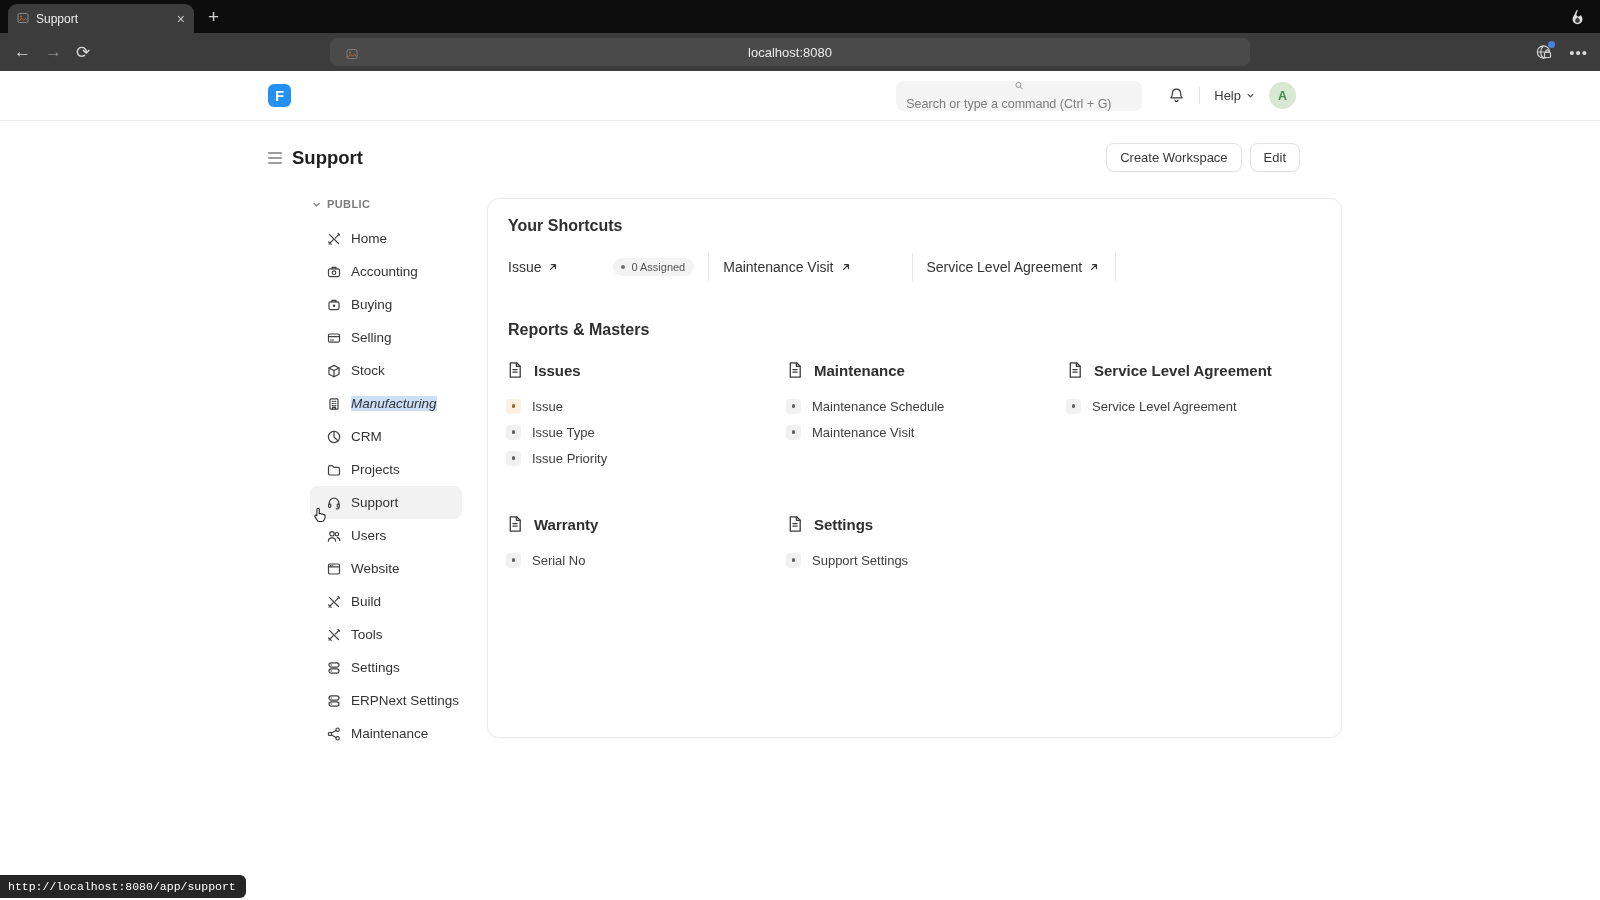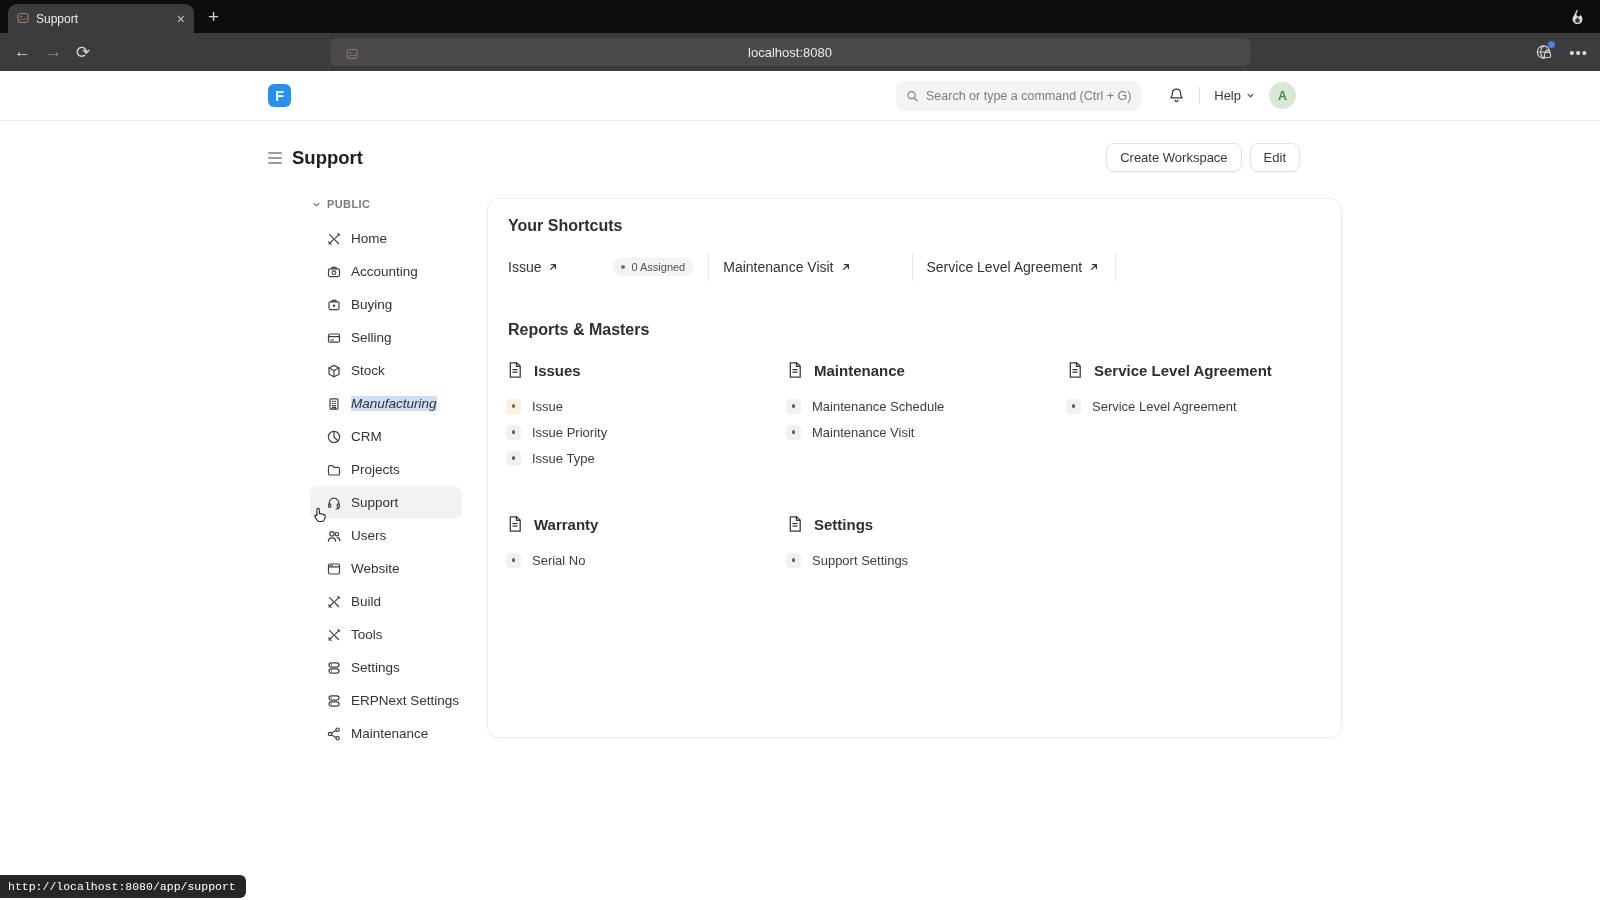--- a/index.html
+++ b/index.html
@@ -24,21 +24,21 @@
   .chrome-right { position:absolute; right:12px; display:flex; align-items:center; gap:16px; }
   .dots { color:#d6d6d6; font-size:15px; letter-spacing:1px; }
 
   
   .app-header { height:50px; background:#fff; border-bottom:1px solid #ebebeb;
     display:flex; align-items:center; padding:0 304px 0 268px; }
   .logo { width:23px; height:23px; background:#2490ef; border-radius:6px; color:#fff;
     font-size:15px; font-weight:700; display:flex; align-items:center; justify-content:center; }
   .hdr-spacer { flex:1; }
   .searchbar { width:246px; height:30px; background:#f4f4f4; border-radius:8px; display:flex;
-    align-items:center; padding:0 10px; gap:7px; margin-right:26px; }
+    align-items:center; padding:0 10px; gap:7px; margin-right:26px;flex-direction:column; }
   .searchbar input { border:none; outline:none; background:transparent; font-size:12.5px;
     color:#555; width:100%; font-family:"Liberation Sans", sans-serif; }
   .searchbar input::placeholder { color:#7c7c7c; }
   .hdr-group { display:flex; align-items:center; gap:14px; }
   .hdr-divider { width:1px; height:17px; background:#e0e0e0; }
   .help { display:flex; align-items:center; gap:5px; font-size:13px; color:#383838; }
   .avatar { width:27px; height:27px; border-radius:50%; display:flex; align-items:center;
     justify-content:center; font-size:12.5px; font-weight:600; }
 
   
@@ -415,27 +415,27 @@
             <div class="link-row">
               <span class="bullet" style="background:#fcf0e1">
                 <i style="background:#96661f"></i>
               </span>
               <span class="link-label">Issue</span>
             </div>
             <div class="link-row">
               <span class="bullet" style="background:#f1f1f1">
                 <i style="background:#5d5d5d"></i>
               </span>
+              <span class="link-label">Issue Type</span>
+            </div>
+            <div class="link-row">
+              <span class="bullet" style="background:#f1f1f1">
+                <i style="background:#5d5d5d"></i>
+              </span>
               <span class="link-label">Issue Priority</span>
-            </div>
-            <div class="link-row">
-              <span class="bullet" style="background:#f1f1f1">
-                <i style="background:#5d5d5d"></i>
-              </span>
-              <span class="link-label">Issue Type</span>
             </div>
           </div>
         </div>
         <div>
           <div class="card-sec-header">
             <span class="doc-ic">
               <svg viewBox="0 0 18 18" fill="none" stroke="currentColor" stroke-width="1.3" stroke-linecap="round" stroke-linejoin="round">
                 <path d="M4.3 1.8h6.3l3.6 3.4v11h-9.9z"></path>
                 <path d="M10.4 1.8V5.3h3.8"></path>
                 <path d="M6.9 8.6h4.2M6.9 11.1h4.2"></path>

